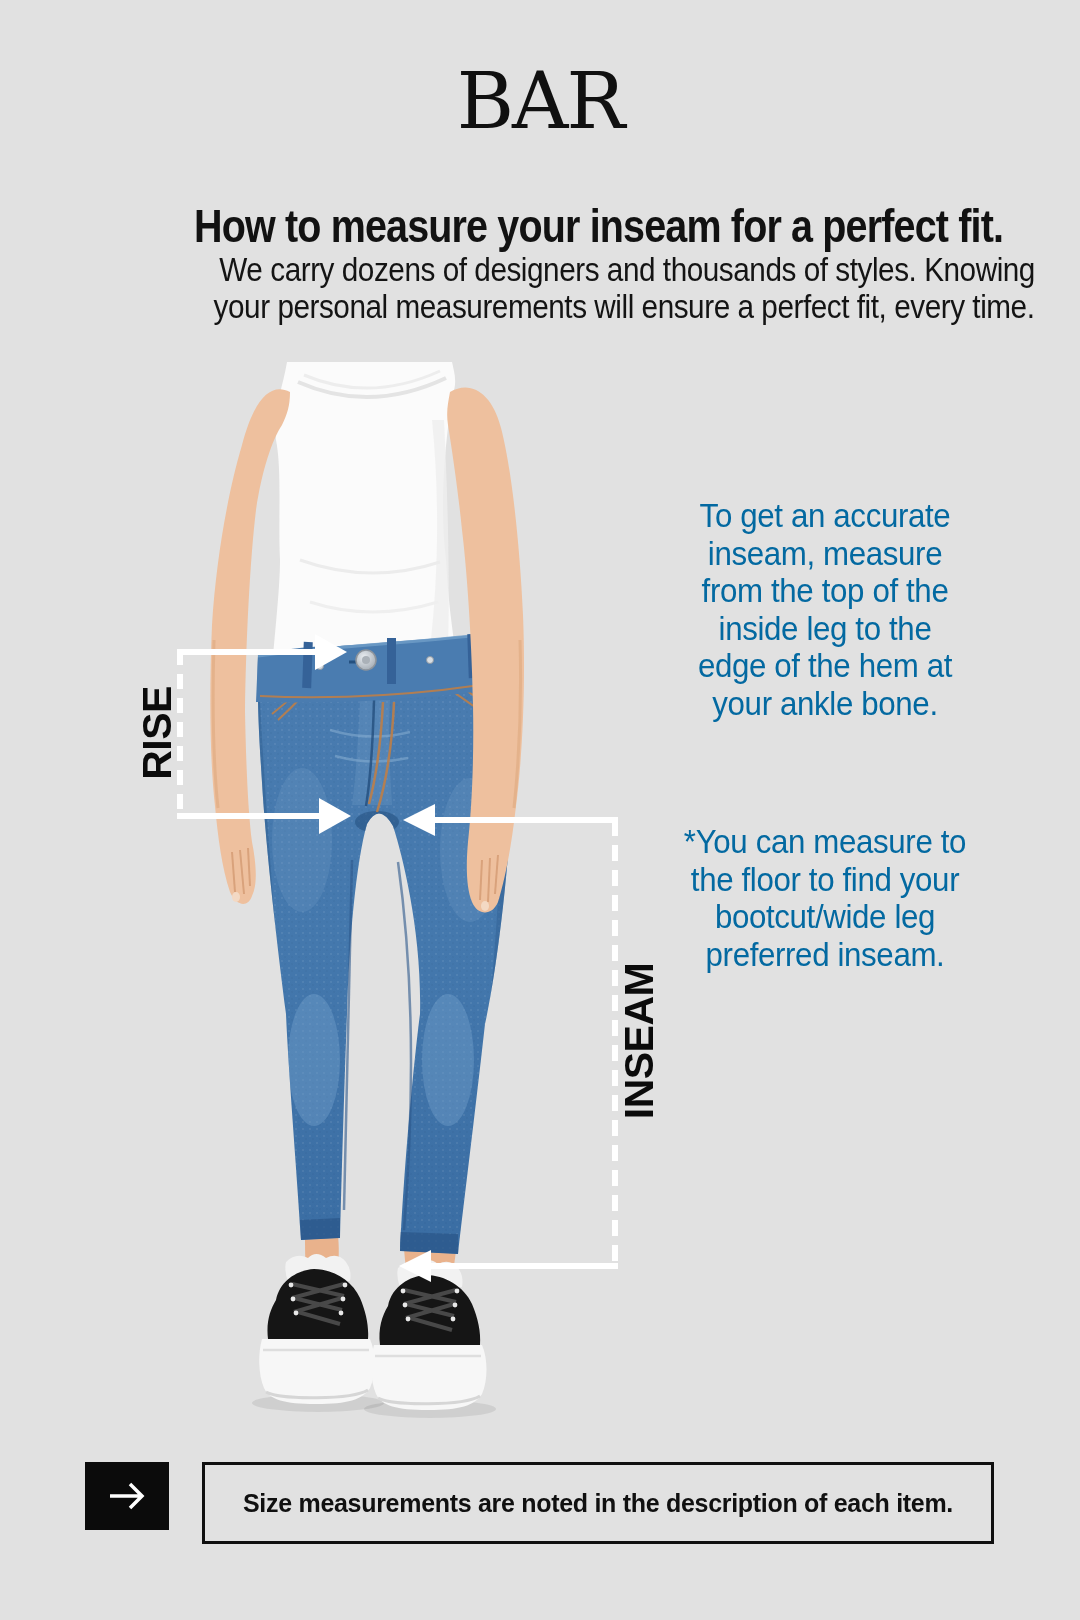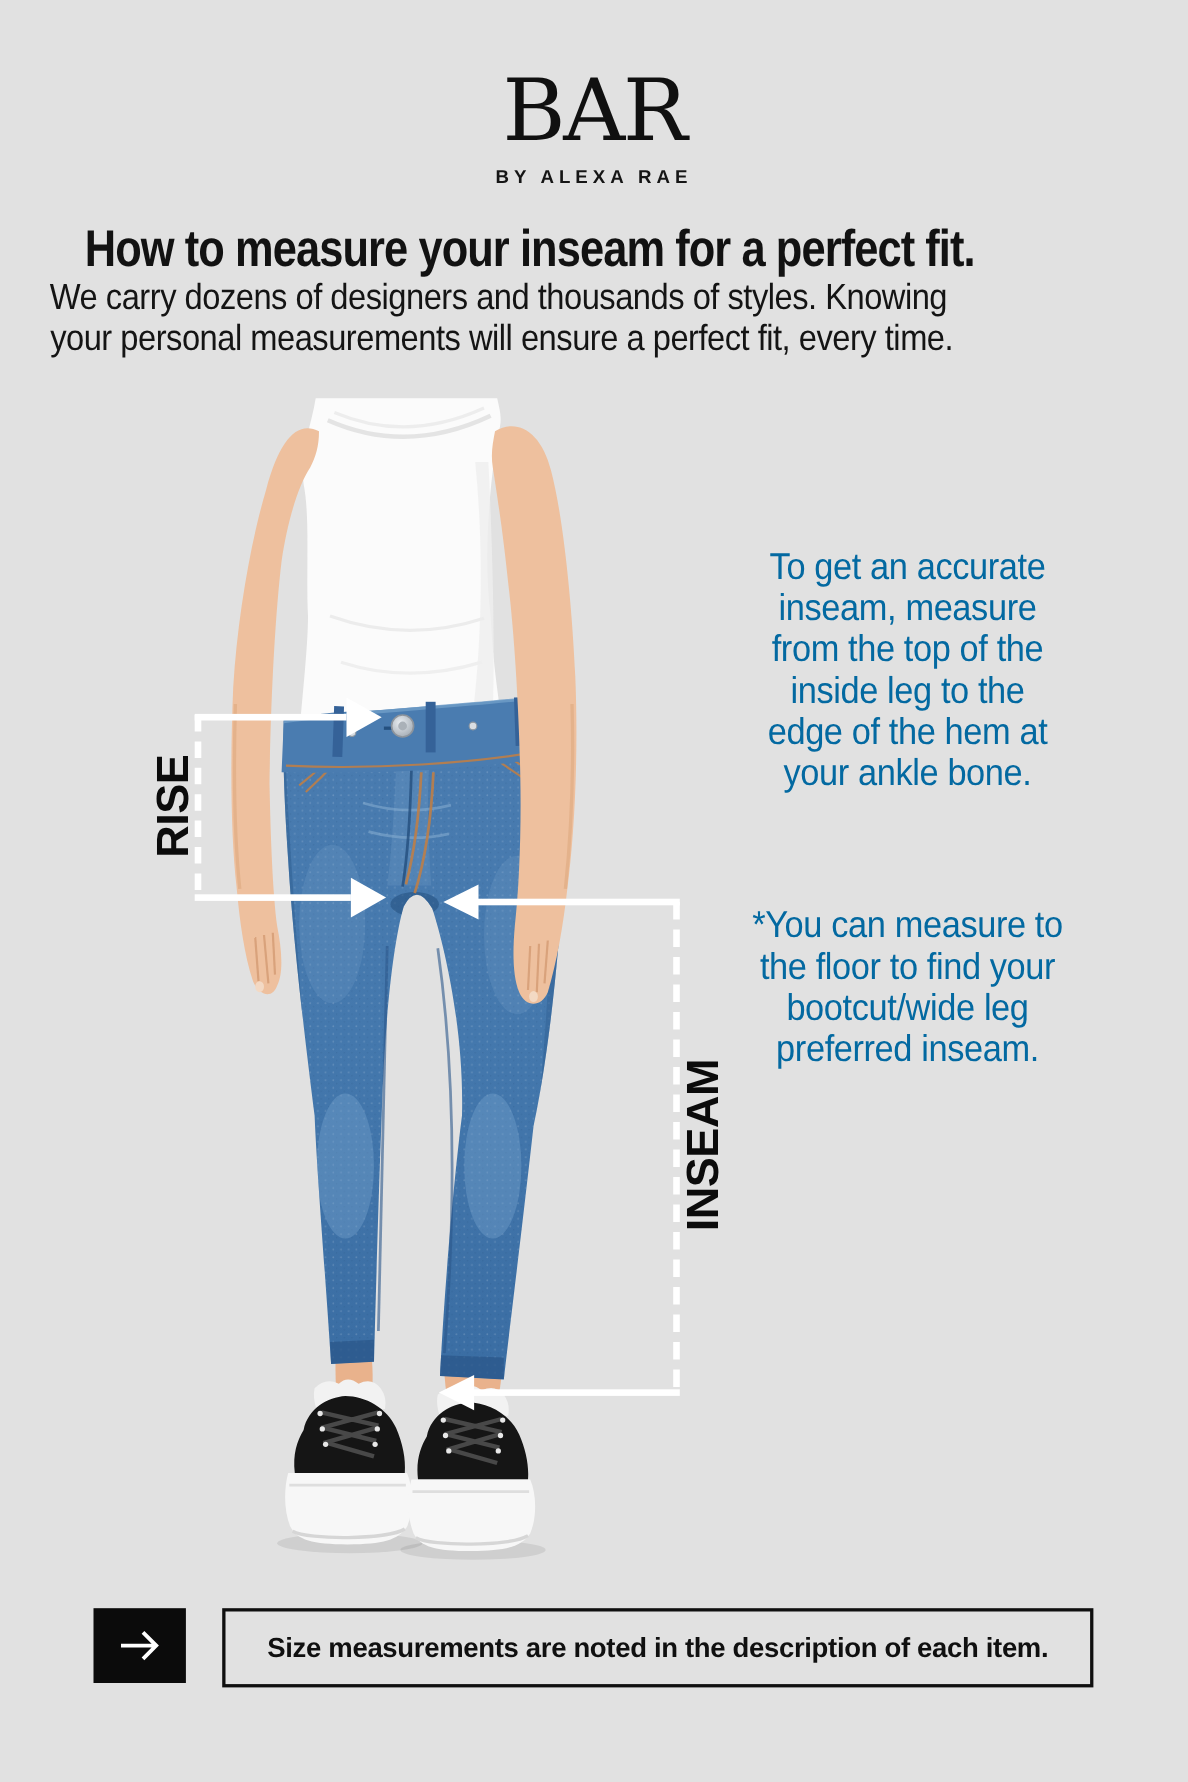--- a/index.html
+++ b/index.html
@@ -15,27 +15,27 @@
   .logo-brand{
     position:absolute;top:62px;left:0;width:100%;text-align:center;
     font-family:"DejaVu Serif","Liberation Serif",serif;
     font-size:78px;font-weight:normal;letter-spacing:-2px;line-height:1;color:#101010;
   }
   .logo-byline{
     position:absolute;top:151px;left:0;width:100%;text-align:center;
     font-size:17px;font-weight:bold;letter-spacing:4.5px;color:#151515;
   }
   .headline{
-    position:absolute;top:198px;left:0;width:100%;text-align:left;
+    position:absolute;top:198px;left:0;width:100%;text-align:right;
     font-size:47px;font-weight:bold;letter-spacing:-1px;white-space:nowrap;text-decoration:underline;
   }
   .headline>span{display:inline-block;transform:scaleX(.84);transform-origin:center;}
   .subtitle{
     position:absolute;top:251px;left:0;width:100%;
-    display:flex;flex-direction:column;align-items:flex-start;
+    display:flex;flex-direction:column;align-items:flex-end;
     font-size:33px;line-height:37px;letter-spacing:-0.5px;color:#141414;
   }
   .subtitle span{white-space:nowrap;display:inline-block;transform:scaleX(.9);transform-origin:center;}
   
   .figure-svg{position:absolute;inset:0;width:1080px;height:1620px;}
   
   .measure-label{
     position:absolute;font-size:41px;font-weight:bold;letter-spacing:-0.5px;
     color:#0b0b0b;text-align:center;transform:rotate(-90deg);transform-origin:center;
   }
@@ -48,35 +48,34 @@
   }
   .instruction .line{white-space:nowrap;display:block;transform:scaleX(.92);transform-origin:center;}
   .instruction-primary{top:497px;}
   .instruction-note{top:791px;margin-top:32px;}
   
   .cta-button{
     position:absolute;left:85px;top:1462px;width:84px;height:68px;
     background:#0b0b0b;display:flex;align-items:center;justify-content:center;cursor:pointer;
   }
   .footer-box{
-    position:absolute;left:202px;top:1462px;width:792px;height:72px;
+    position:absolute;left:202px;top:1462px;width:792px;height:82px;
     border:3px solid #0f0f0f;box-sizing:border-box;
     display:flex;align-items:center;justify-content:center;
   }
   .footer-box .note{
     font-size:25px;font-weight:bold;letter-spacing:-0.3px;color:#101010;white-space:nowrap;
   }
 </style>
 </head>
 <body>
 
 <div class="poster">
 
   <div class="logo-brand">BAR</div>
-  <div class="logo-byline">BY ALEXA RAE</div>
   <div class="headline">
     <span>How to measure your inseam for a perfect fit.</span>
   </div>
   <div class="subtitle">
     <span>We carry dozens of designers and thousands of styles. Knowing</span>
     <span>your personal measurements will ensure a perfect fit, every time.</span>
   </div>
 
   <svg class="figure-svg" viewBox="0 0 1080 1620">
     <defs>

